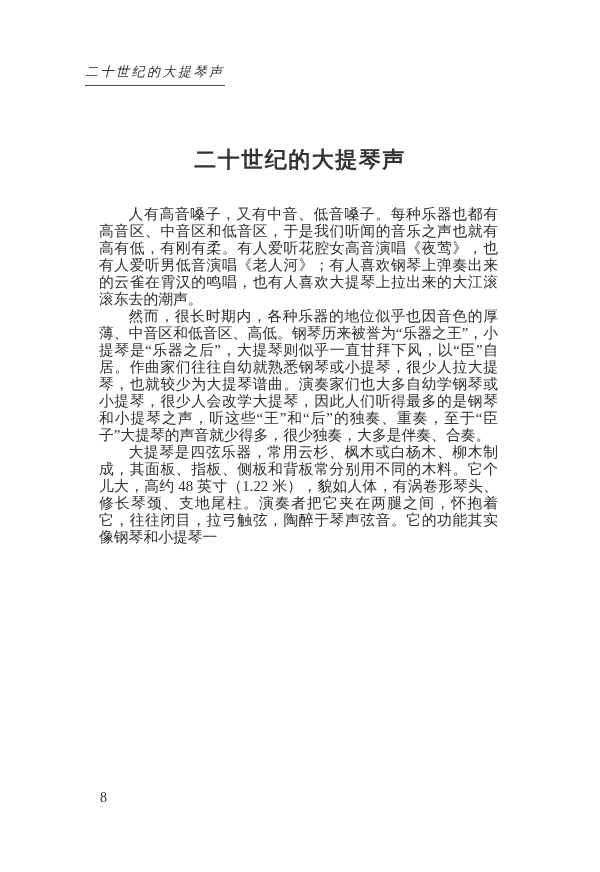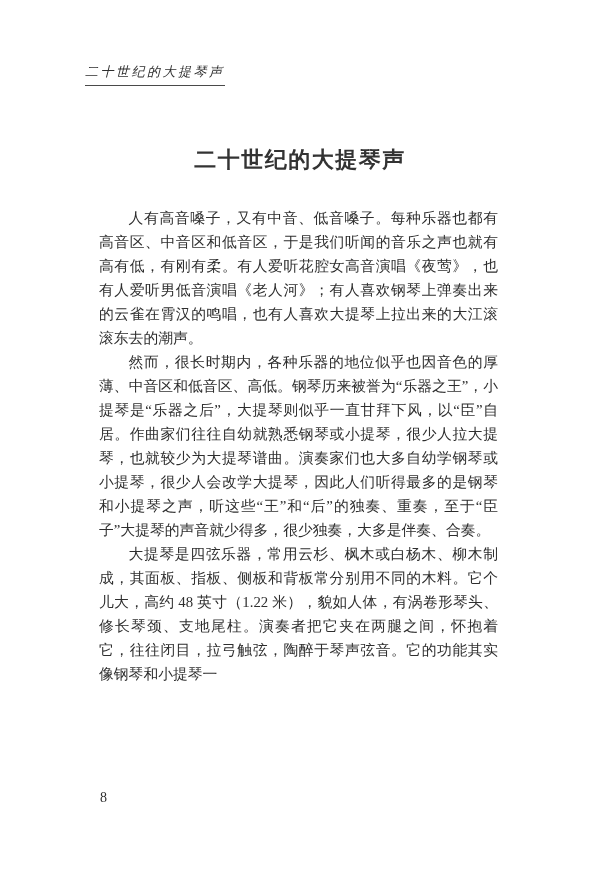--- a/index.html
+++ b/index.html
@@ -40,21 +40,21 @@
     font-size: 22px;
     letter-spacing: 1.5px;
     color: #333333;
   }
   .body-text {
     position: absolute;
     left: 99px;
     top: 206px;
     width: 399px;
     font-size: 14.8px;
-    line-height: 24px;
+    line-height: 17px;
     text-align: justify;
     text-justify: inter-ideograph;
     color: var(--ink, #2e2e2e);
   }
   .para {
     margin: 0;
     padding: 0;
     text-indent: 2em;
   }
   .page-number {

